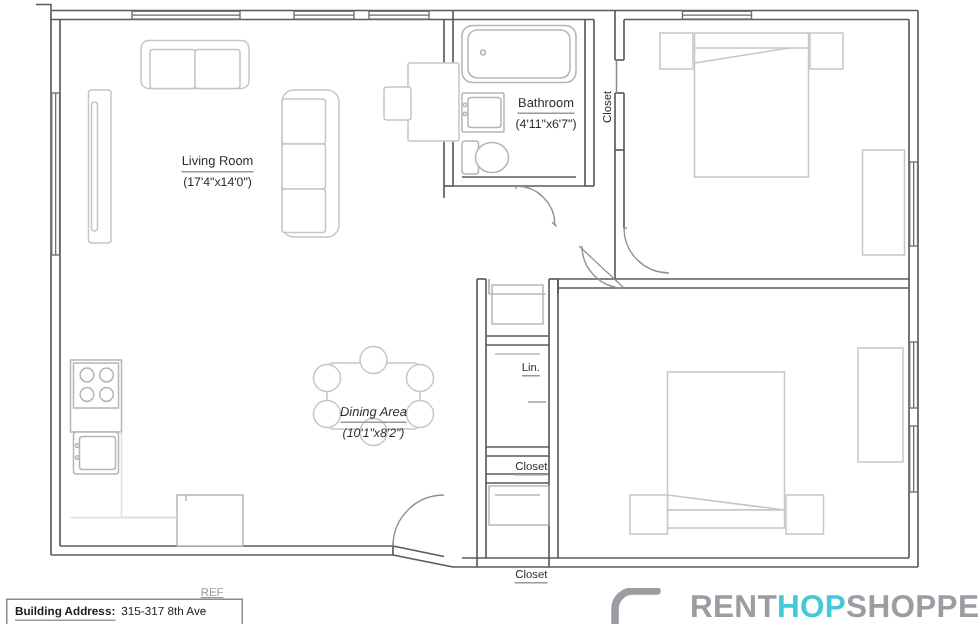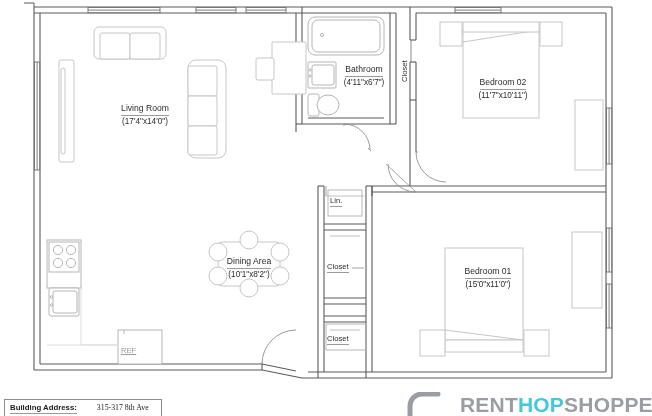--- a/index.html
+++ b/index.html
@@ -45,21 +45,22 @@
   .room-label .rl-dim {
     font-size: 8.2px;
     display: block;
     margin-top: 1.5px;
   }
   .small-label {
     position: absolute;
     font-size: 7.6px;
     color: #2b2b2b;
     white-space: nowrap;
-    text-align: left;
+    text-align: right;
+    margin-top: 44px;
   }
   .small-label .sl-name {
     border-bottom: 0.8px solid #9a9a9a;
     padding-bottom: 0.5px;
     display: inline-block;
   }
   .vert-label {
     position: absolute;
     font-size: 7.6px;
     color: #2b2b2b;
@@ -85,22 +86,21 @@
   #address-box .addr-line {
     white-space: nowrap;
     line-height: 1.35;
   }
   #address-box .addr-key {
     font-weight: bold;
     border-bottom: 0.8px solid #9a9a9a;
     padding-bottom: 1px;
   }
   #address-box .addr-val {
-    margin-left: 20px;
-    font-family: Liberation Serif, serif;
+    margin-left: 4px;
   }
   
   #watermark {
     position: absolute;
     left: 404px;
     top: 392px;
     width: 248px;
     height: 24px;
     overflow: hidden;
     pointer-events: none;
@@ -363,39 +363,31 @@
       <path d="M372 186 L372 196"></path>
     </g>
   </svg>
 
   <div class="room-label" style="left:95px; top:97px; width:100px;">
     <span class="rl-name">Living Room</span>
     <span class="rl-dim">(17'4"x14'0")</span>
   </div>
 
 
-  <div class="room-label" style="left:210px; top:250px; width:78px;">
+  <div class="room-label" style="left:210px; top:264px; width:78px;font-style:italic;">
     <span class="rl-name">Dining Area</span>
     <span class="rl-dim">(10'1"x8'2")</span>
   </div>
 
   <div class="room-label" style="left:328px; top:58px; width:72px;">
     <span class="rl-name">Bathroom</span>
     <span class="rl-dim">(4'11"x6'7")</span>
   </div>
 
-  <div class="room-label" style="left:455px; top:71px; width:96px;">
-    <span class="rl-name">Bedroom 02</span>
-    <span class="rl-dim">(11'7"x10'11")</span>
-  </div>
-
-  <div class="room-label" style="left:440px; top:260px; width:96px;">
-    <span class="rl-name">Bedroom 01</span>
-    <span class="rl-dim">(15'0"x11'0")</span>
-  </div>
+
 
   <div class="vert-label" style="left:400px; top:82px;">
     <span>Closet</span>
   </div>
 
   <div class="small-label" style="left:330px; top:196px; width:30px;">
     <span class="sl-name">Lin.</span>
   </div>
 
   <div class="small-label" style="left:327px; top:262px; width:38px;">

